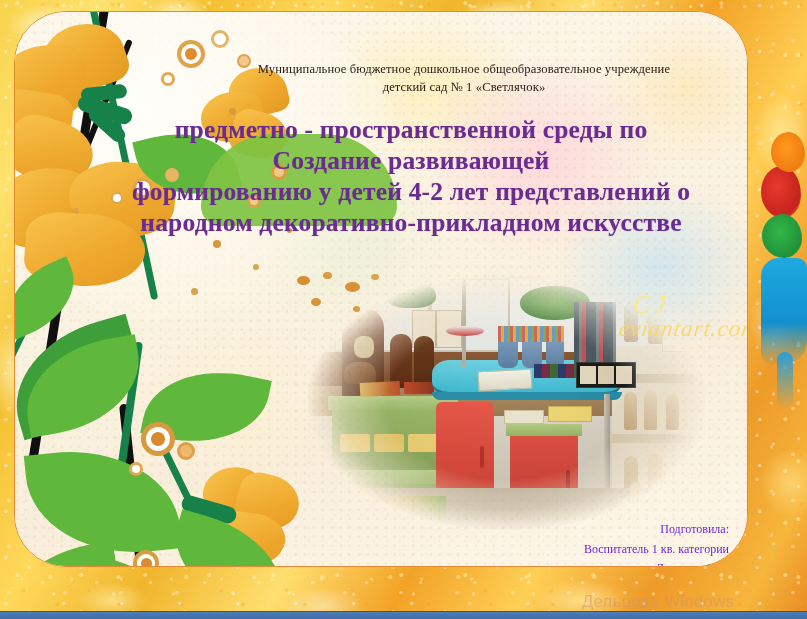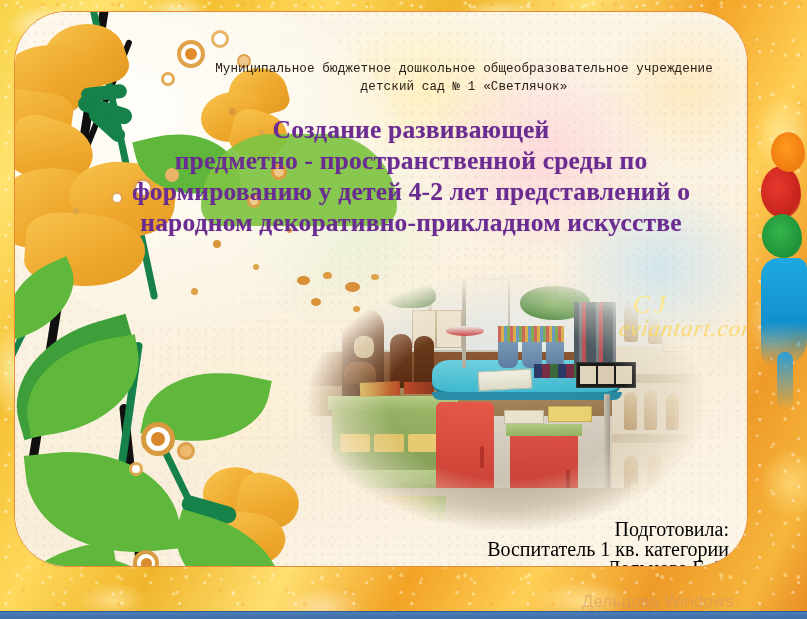--- a/index.html
+++ b/index.html
@@ -110,34 +110,34 @@
     -webkit-mask-image:radial-gradient(ellipse 52% 52% at 50% 50%, #000 58%, rgba(0,0,0,.55) 80%, transparent 97%);
             mask-image:radial-gradient(ellipse 52% 52% at 50% 50%, #000 58%, rgba(0,0,0,.55) 80%, transparent 97%);
   }
   .ph { position:absolute; }
 
   
   .org-line {
     position:absolute; left:150px; top:60px; width:626px;
     text-align:center; color:#2a2018;
     font-size:12.6px; letter-spacing:.1px; line-height:17.5px;
-    font-family:Liberation Mono, monospace;
+    font-family:Liberation Serif, serif;
   }
   .title {
     position:absolute; left:60px; top:113px; width:700px;
     text-align:center; color:#6a2c91;
     font-size:25.5px; line-height:31px; font-weight:700;
     font-family:"Liberation Serif", serif;
     text-shadow:0 0 1px rgba(106,44,145,.35);
   }
   .title .l1 { display:block; letter-spacing:.2px; }
   .credits {
     position:absolute; right:45px; top:519px; width:340px;
-    text-align:right; color:#000000;
-    font-size:20px; line-height:19.5px;
+    text-align:right; color:#6d28d9;
+    font-size:12px; line-height:19.5px;
     font-family:"Liberation Serif", serif;
   }
   .wm-da {
     position:absolute; left:604px; top:278px; width:200px; height:56px;
     color:rgba(252,226,120,.85);
     font-family:"Liberation Serif", serif; font-style:italic;
     font-size:22px; pointer-events:none;
   }
   .wm-da .d1 { position:absolute; left:14px; top:0px; font-size:26px; letter-spacing:4px; color:rgba(255,232,130,.9); }
   .wm-da .d2 { position:absolute; left:0px;  top:26px; font-size:23px; letter-spacing:1px; color:rgba(250,216,104,.9); transform:skewX(-8deg); }
@@ -352,22 +352,22 @@
       <span class="d1">CJ</span>
       <span class="d2">eviantart.com</span>
     </div>
 
     <div class="org-line" style="left:136px; top:49px;">
       <div>Муниципальное бюджетное дошкольное  общеобразовательное учреждение</div>
       <div>детский сад № 1 «Светлячок»</div>
     </div>
 
     <div class="title" style="left:46px; top:102px;">
+      <span class="l1">предметно - пространственной  среды по</span>
       <span class="l1">Создание развивающей</span>
-      <span class="l1">предметно - пространственной  среды по</span>
       <span class="l1">формированию у детей 4-2 лет представлений о</span>
       <span class="l1">народном декоративно-прикладном искусстве</span>
     </div>
 
     <div class="credits" style="right:18px; top:508px;">
       <div>Подготовила:</div>
       <div>Воспитатель 1 кв. категории</div>
       <div>Дельцова Е.А.</div>
     </div>
   </div>

